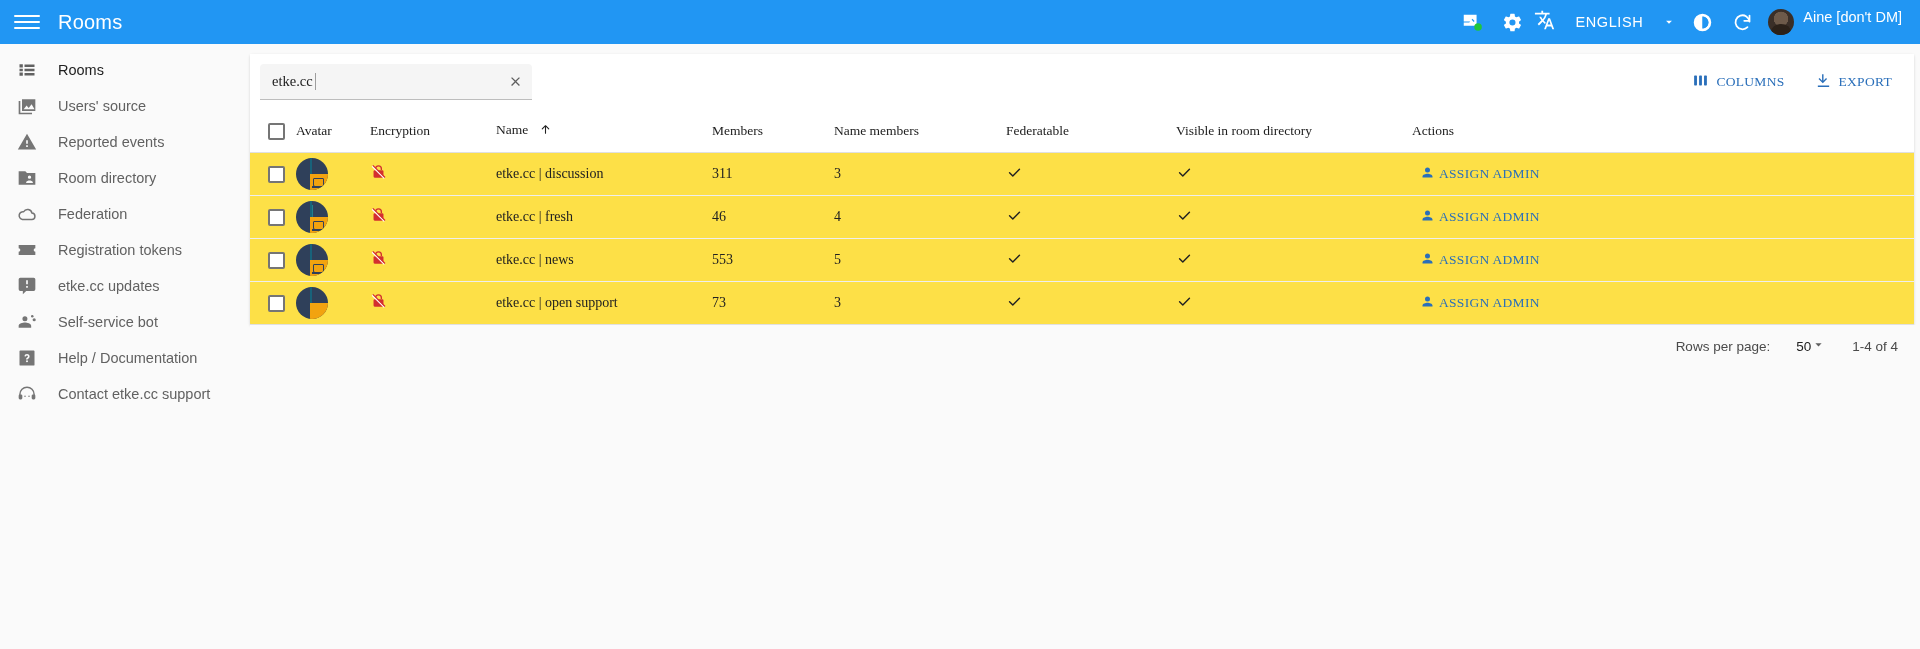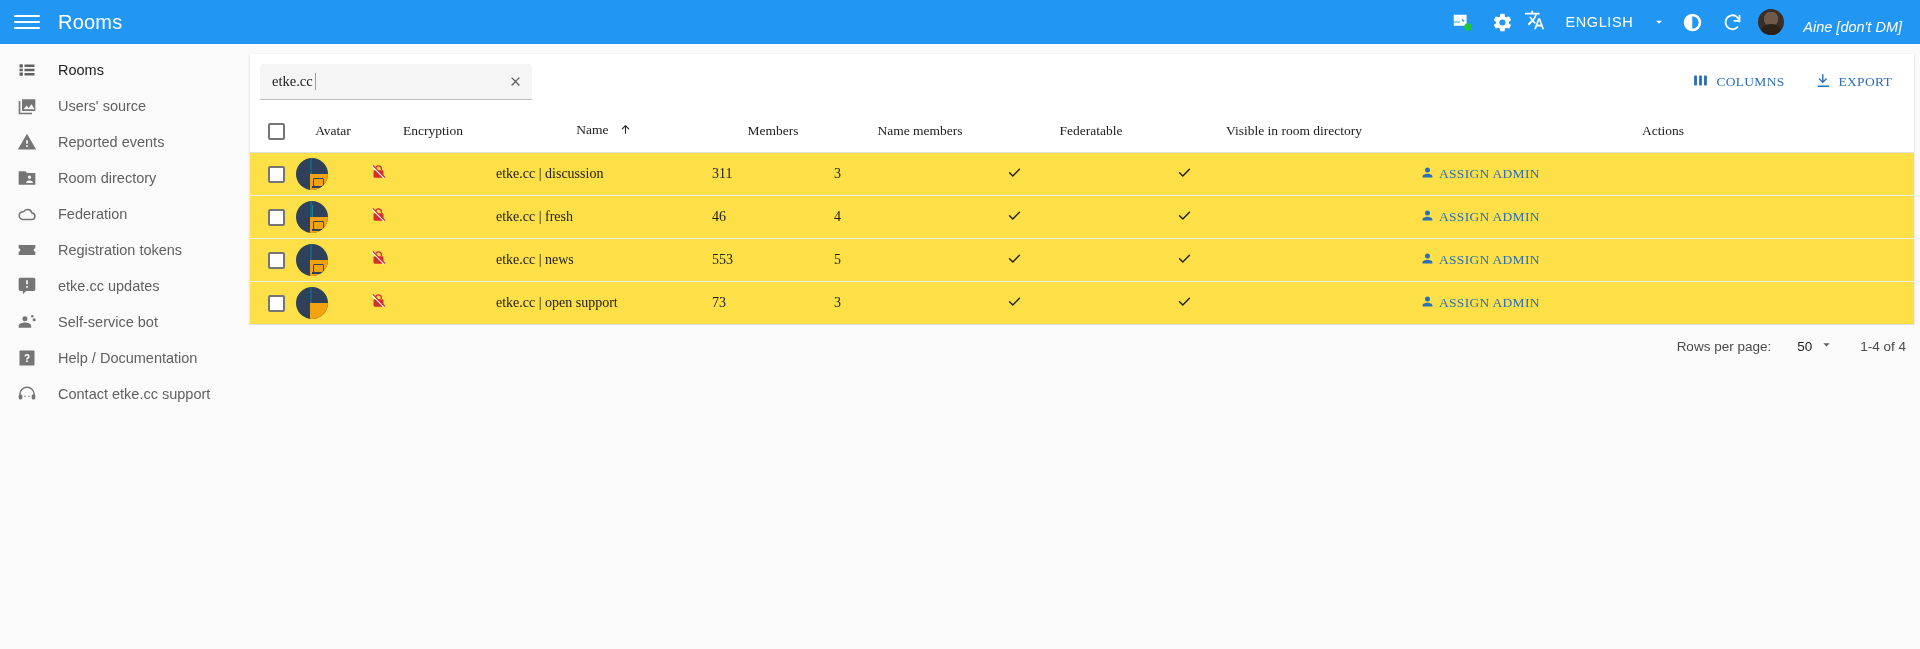--- a/index.html
+++ b/index.html
@@ -34,21 +34,21 @@
     display: flex; align-items: center; justify-content: center;
     cursor: pointer; position: relative;
   }
   .ab-btn svg { display: block; }
   .lang-wrap {
     display: flex; align-items: center; gap: 19px;
     cursor: pointer; padding: 0 2px 0 2px; margin-right: 4px;
   }
   .lang-label { font-size: 14.5px; letter-spacing: .6px; }
   .chev { width: 14px; height: 14px; }
-  .user-wrap { display:flex; align-items:flex-end; gap: 19px; cursor: pointer; margin-left: 6px; font-style: italic; }
+  .user-wrap { display:flex; align-items:flex-start; gap: 9px; cursor: pointer; margin-left: 6px; }
   .avatar-user {
     width: 26px; height: 26px; border-radius: 50%;
     background: radial-gradient(circle at 50% 38%, #6d5a4a 0 34%, #3a2f28 36% 100%);
     overflow: hidden; position: relative; flex: 0 0 auto;
   }
   .avatar-user::after {
     content:""; position:absolute; left:50%; top:56%;
     width: 20px; height: 16px; transform: translateX(-50%);
     background: #2b2119; border-radius: 50% 50% 0 0;
   }
@@ -126,21 +126,21 @@
     display: flex; align-items: center; gap: 7px;
     color: #2a6fba; font-size: 13.5px; letter-spacing: .3px;
     padding: 6px 8px; cursor: pointer; border-radius: 3px;
     font-weight: 500;
   }
   .tb-action + .tb-action { margin-left: 14px; }
 
   
   table { width: 100%; border-collapse: collapse; table-layout: fixed; }
   thead th {
-    text-align: center;
+    text-align: left;
     font-size: 13.5px; font-weight: 400; color: #212121;
     padding: 12px 0 12px 0;
     border-bottom: 1px solid #e0e0e0;
     background: #ffffff;
     white-space: nowrap;
   }
   tbody td {
     font-size: 14px; color: #212121;
     padding: 0; height: 43px;
     border-bottom: 1px solid #eeeeee;
@@ -196,26 +196,26 @@
   .assign-btn {
     display: inline-flex; align-items: center; gap: 4px;
     color: #2a6fba; font-size: 13.5px; font-weight: 500;
     letter-spacing: .3px; cursor: pointer;
     padding: 5px 8px; border-radius: 3px;
   }
 
   
   .pagination {
     display: flex; align-items: center; justify-content: flex-end;
-    gap: 26px; padding: 12px 14px 12px 0;
+    gap: 26px; padding: 12px 22px 12px 0;
     font-size: 13.5px; color: #4a4a4a;
     background: #fafafa;
   }
   .rows-select {
-    display: flex; align-items: center; gap: 7px; cursor: pointer;
+    display: flex; align-items: center; cursor: pointer;
     color: #212121;
   }
 </style>
 </head>
 <body>
 
 <div class="appbar">
   <div class="hamburger">
     <span></span>
       <span></span>

